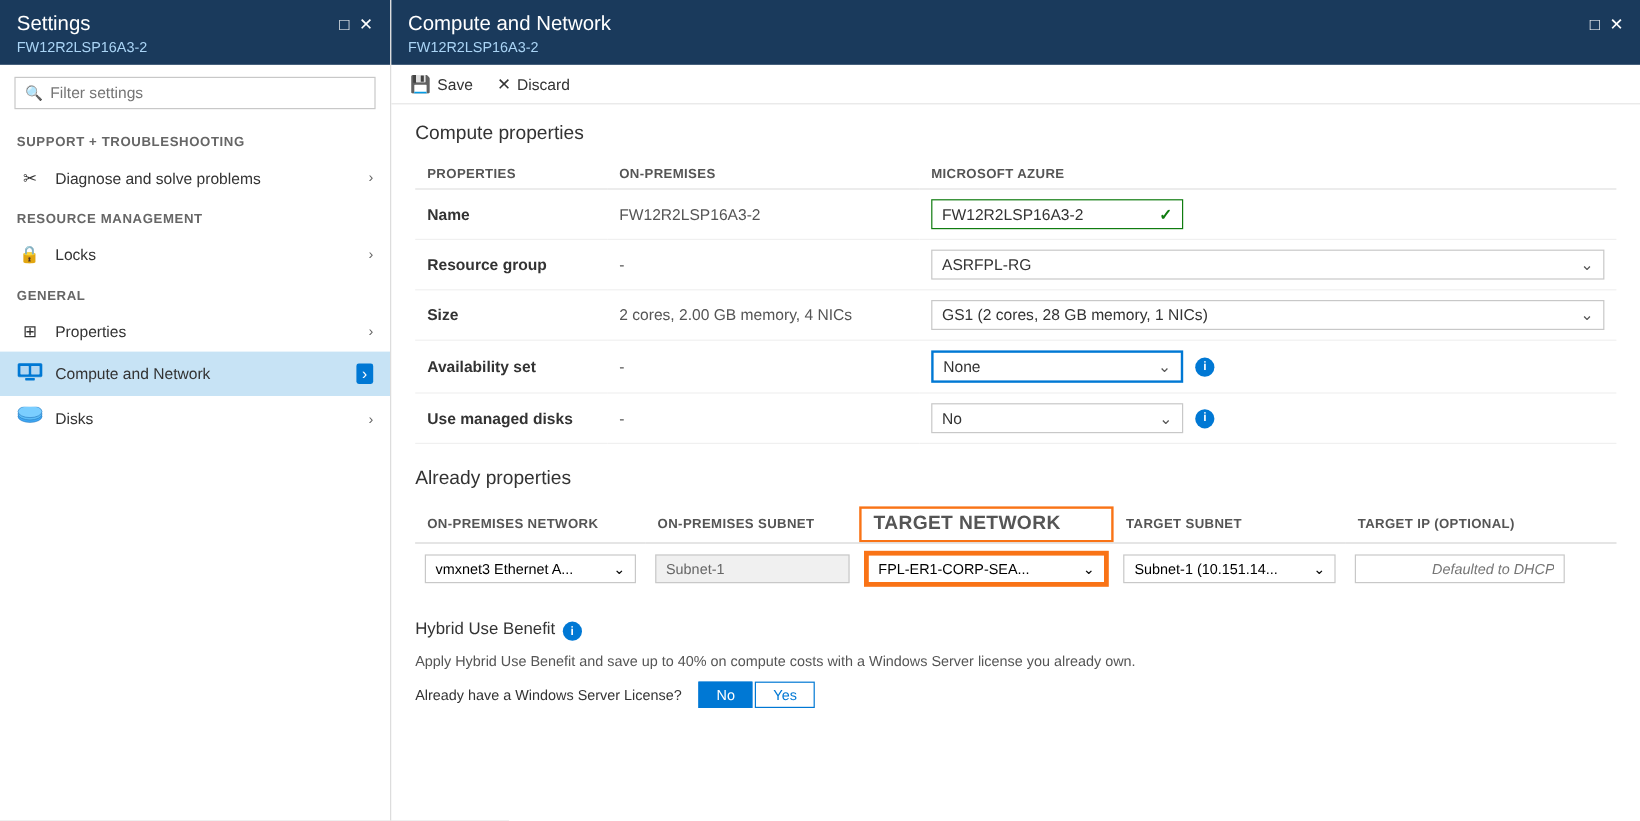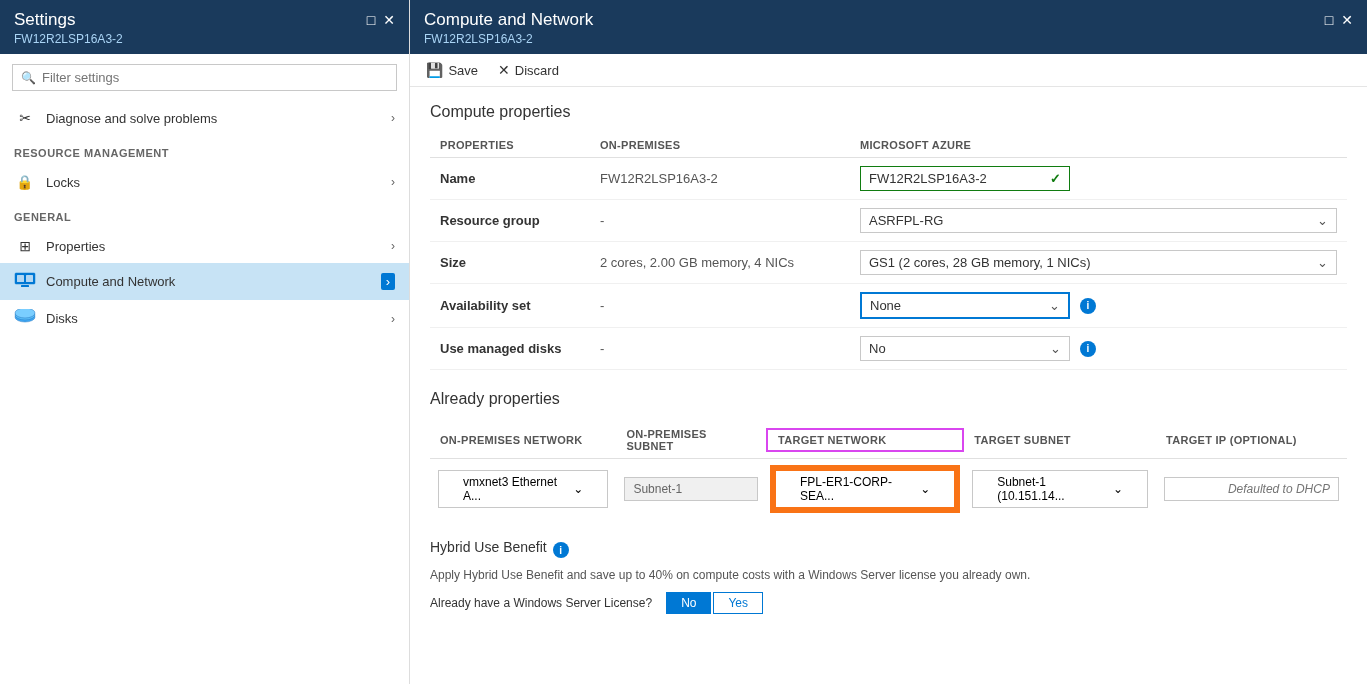--- a/index.html
+++ b/index.html
@@ -1,20 +1,20 @@
 <!DOCTYPE html>
 <html><head>
   <meta charset="utf-8">
   <style>
     * { box-sizing: border-box; margin: 0; padding: 0; font-family: 'Segoe UI', Arial, sans-serif; }
     body { background: #ccc; width: 1367px; height: 684px; overflow: hidden; display: flex; }
 
     
     .left-panel {
-      width: 410px;
+      width: 326px;
       background: #fff;
       border-right: 1px solid #ddd;
       display: flex;
       flex-direction: column;
       height: 684px;
       flex-shrink: 0;
     }
     .left-header {
       background: #1a3a5c;
       color: #fff;
@@ -177,31 +177,31 @@
       border-bottom: 1px solid #e0e0e0;
       letter-spacing: 0.3px;
     }
     .network-table td {
       padding: 6px 8px;
       font-size: 13px;
       vertical-align: middle;
     }
     .net-select {
       border: 1px solid #c8c8c8;
-      padding: 4px 24px;
+      padding: 4px 8px;
       font-size: 12px;
       background: #fff;
       display: flex;
       align-items: center;
       justify-content: space-between;
       cursor: pointer;
       min-width: 130px;
     }
     .net-select.highlighted {
-      border: 6px solid #f97316;
+      border: 4px solid #f97316;
     }
     .net-select-disabled {
       border: 1px solid #c8c8c8;
       padding: 4px 8px;
       font-size: 12px;
       background: #f0f0f0;
       display: flex;
       align-items: flex-end;
       justify-content: space-between;
       min-width: 120px;
@@ -211,23 +211,23 @@
       border: 1px solid #c8c8c8;
       padding: 4px 8px;
       font-size: 12px;
       background: #fff;
       min-width: 130px;
       color: #888;
       font-style: italic;
       text-align: right;
     }
     .target-network-header {
-      border: 2px solid #d946ef;
+      border: 2px solid #f97316;
       padding: 4px 10px;
-      font-size: 11px;
+      font-size: 16px;
       font-weight: 600;
       color: #555;
       text-transform: uppercase;
       letter-spacing: 0.3px;
       background: #fff;
     }
 
     .hybrid-section { margin-top: 20px; }
     .hybrid-title { font-size: 14px; font-weight: 500; margin-bottom: 6px; color: #333; }
     .hybrid-desc { font-size: 12px; color: #555; margin-bottom: 8px; line-height: 1.4; }
@@ -263,20 +263,21 @@
       <button class="win-btn">□</button>
       <button class="win-btn">✕</button>
     </div>
   </div>
 
   <div class="search-box">
     <span class="search-icon">🔍</span>
     <input type="text" placeholder="Filter settings" style="">
   </div>
 
+  <div class="section-label">SUPPORT + TROUBLESHOOTING</div>
   <div class="nav-item">
     <div class="nav-item-left">
       <span class="nav-icon">✂</span>
       <span>Diagnose and solve problems</span>
     </div>
     <span class="chevron">›</span>
   </div>
 
   <div class="section-label">RESOURCE MANAGEMENT</div>
   <div class="nav-item">

